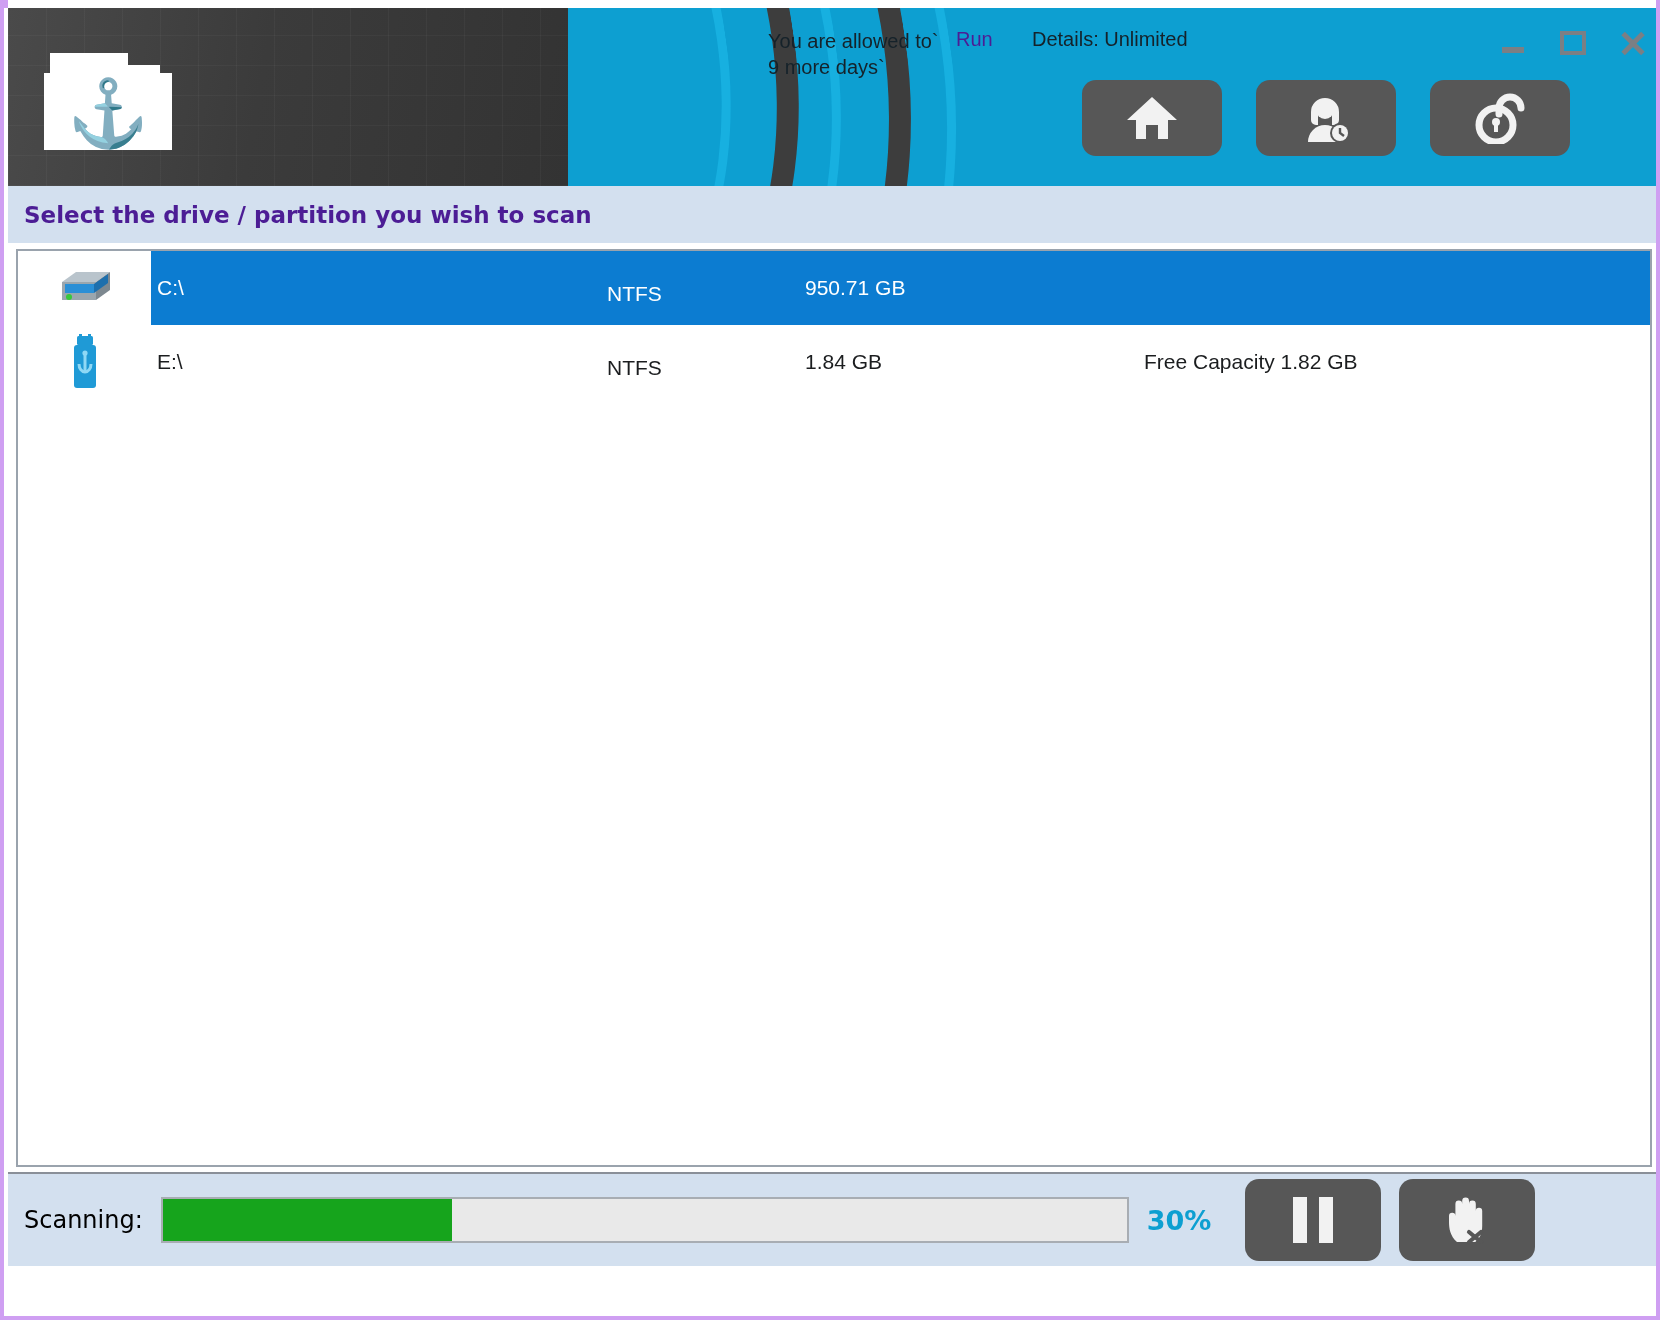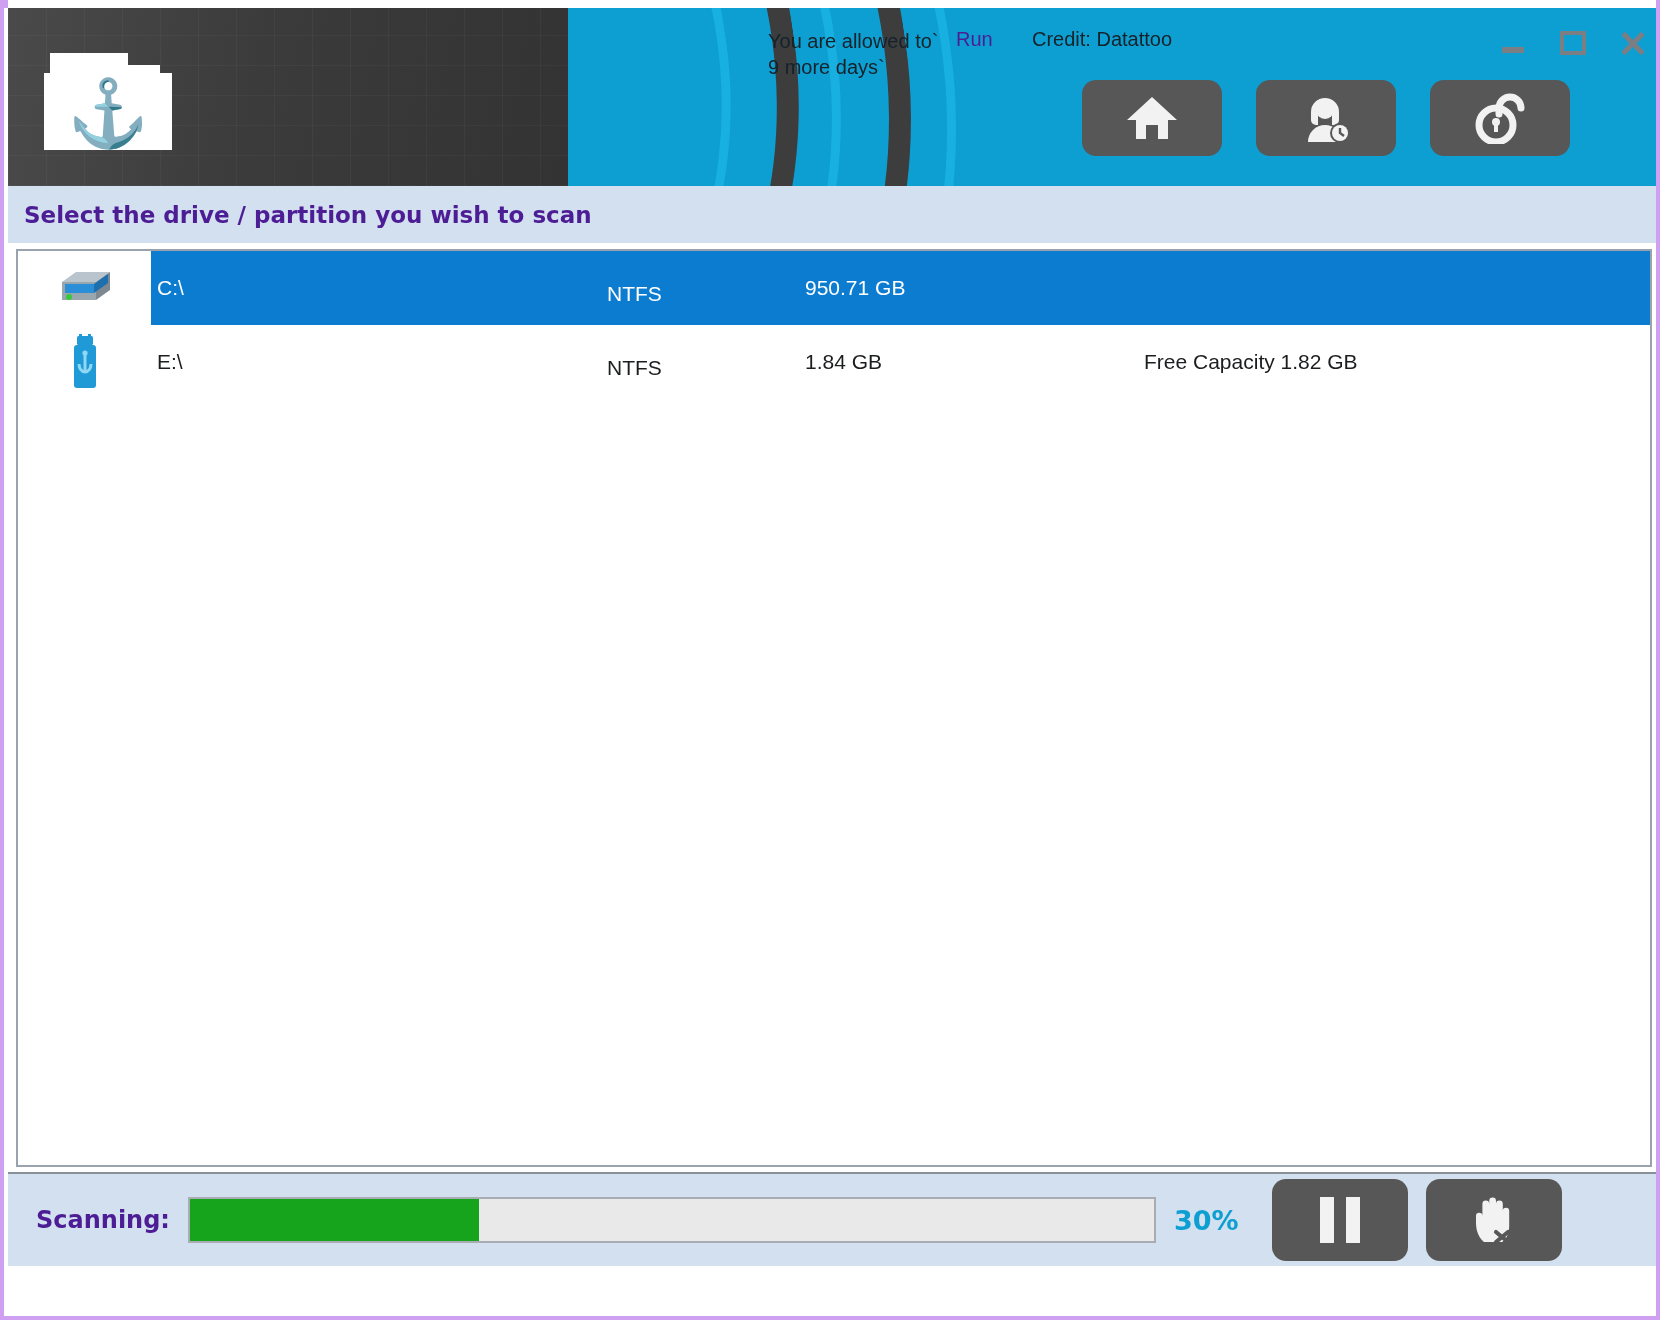--- a/index.html
+++ b/index.html
@@ -194,22 +194,22 @@
   .trow.selected .cell { color: #ffffff; position: relative; z-index: 1; }
   
   .progress-bar-area {
     position: absolute; left: 4px; top: 1172px;
     width: 1652px; height: 94px;
     background: #d3e0ef;
     border-top: 2px solid #8a9099;
     display: flex; align-items: center;
   }
   .scanning-label {
-    margin-left: 28px;
-    font-size: 24px; font-weight: bold; color: #4c1d95;
+    margin-left: 16px;
+    font-size: 24px; font-weight: normal; color: #000000;
     font-family: "DejaVu Sans", sans-serif;
   }
   .pbar {
     margin-left: 18px;
     width: 968px; height: 46px;
     background: #e9e9e9; border: 2px solid #a8adb3;
     position: relative; overflow: hidden;
   }
   .pfill { height: 100%; background: #16a41c; width: 30%; }
   .ppct {
@@ -259,21 +259,21 @@
         <div class="folder-tab"></div>
         <div class="folder-tab2"></div>
         <div class="folder-body"></div>
         <div class="anchor-glyph">⚓</div>
       </div>
     </div>
 
     <div class="hdr-note">You are allowed to`
 9 more days`</div>
     <div class="hdr-run">Run</div>
-    <div class="hdr-credit">Credit: Datattoo</div>
+    <div class="hdr-credit">Details: Unlimited</div>
 
     <div class="win-ctrls">
       <div class="wc">
           <div class="wc-min"></div>
         </div>
       <div class="wc">
           <div class="wc-max"></div>
         </div>
       <div class="wc">
           <div class="wc-close"></div>

